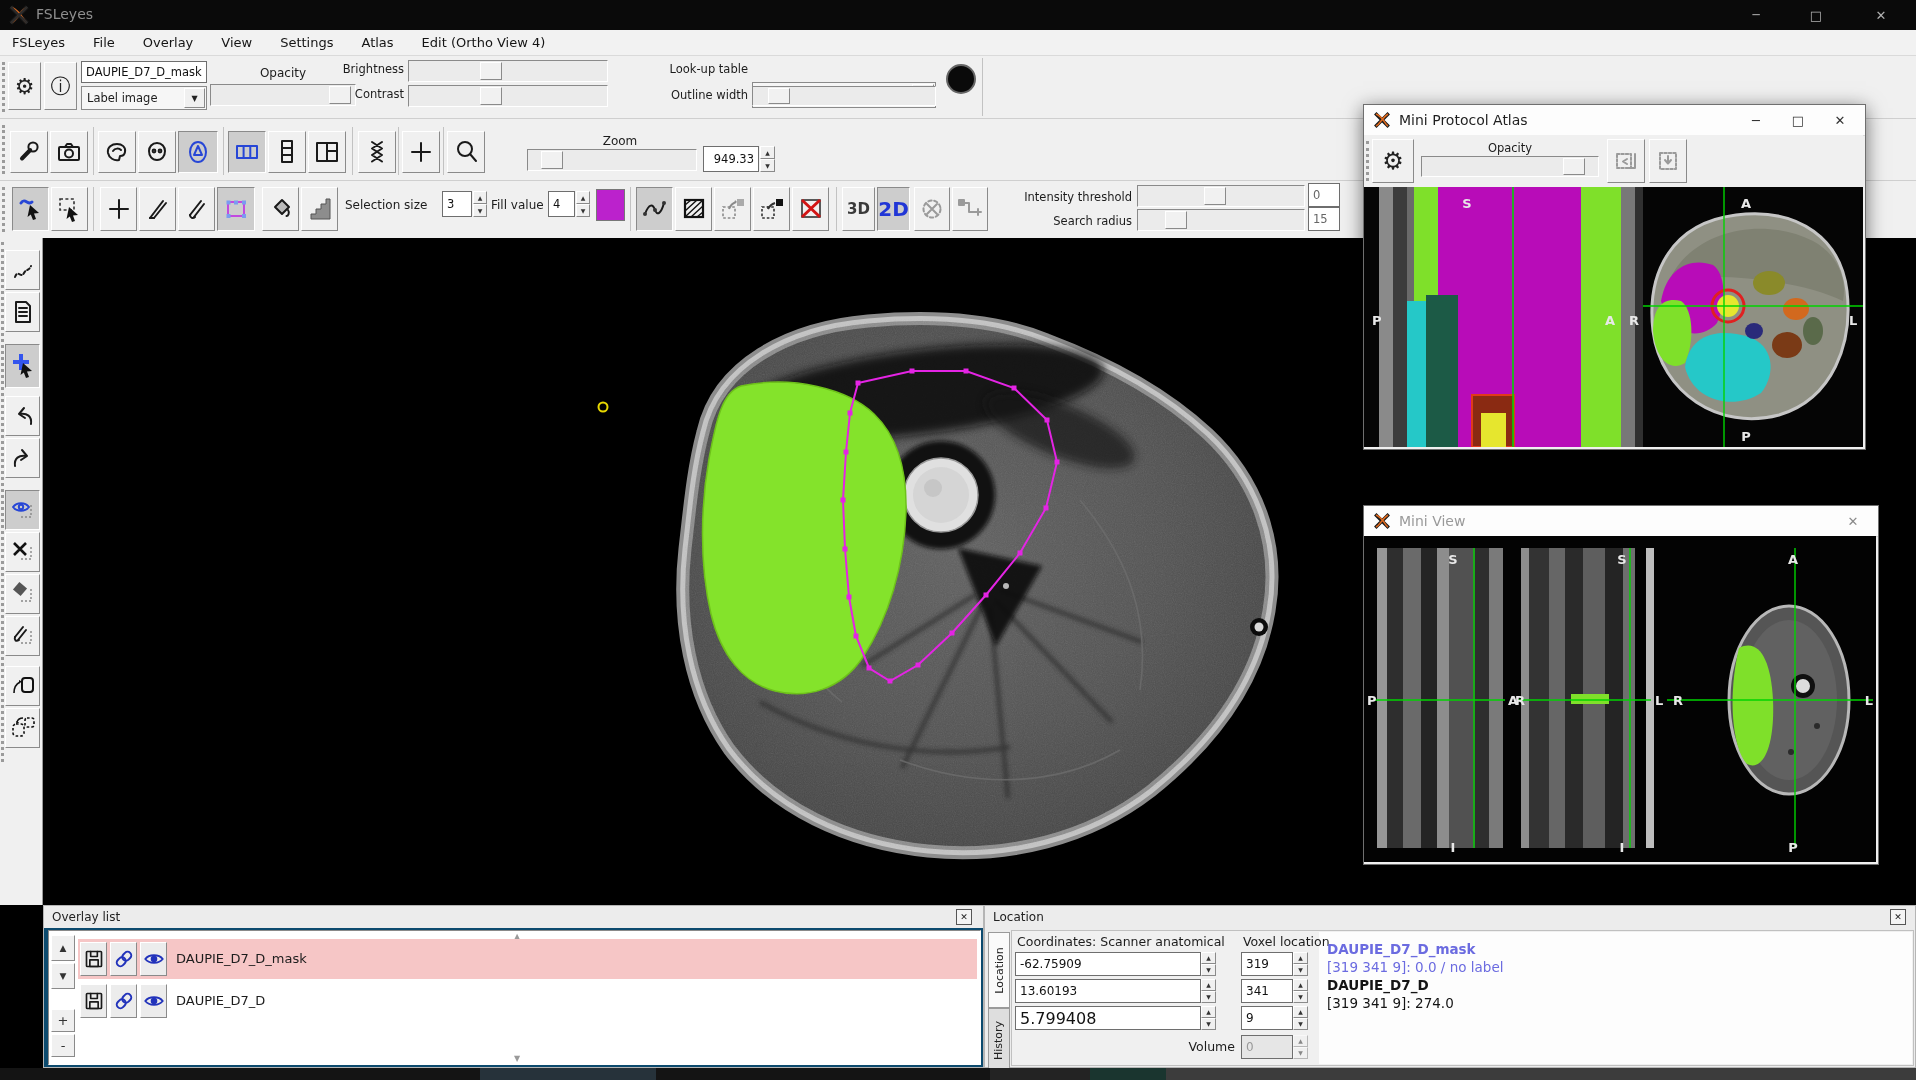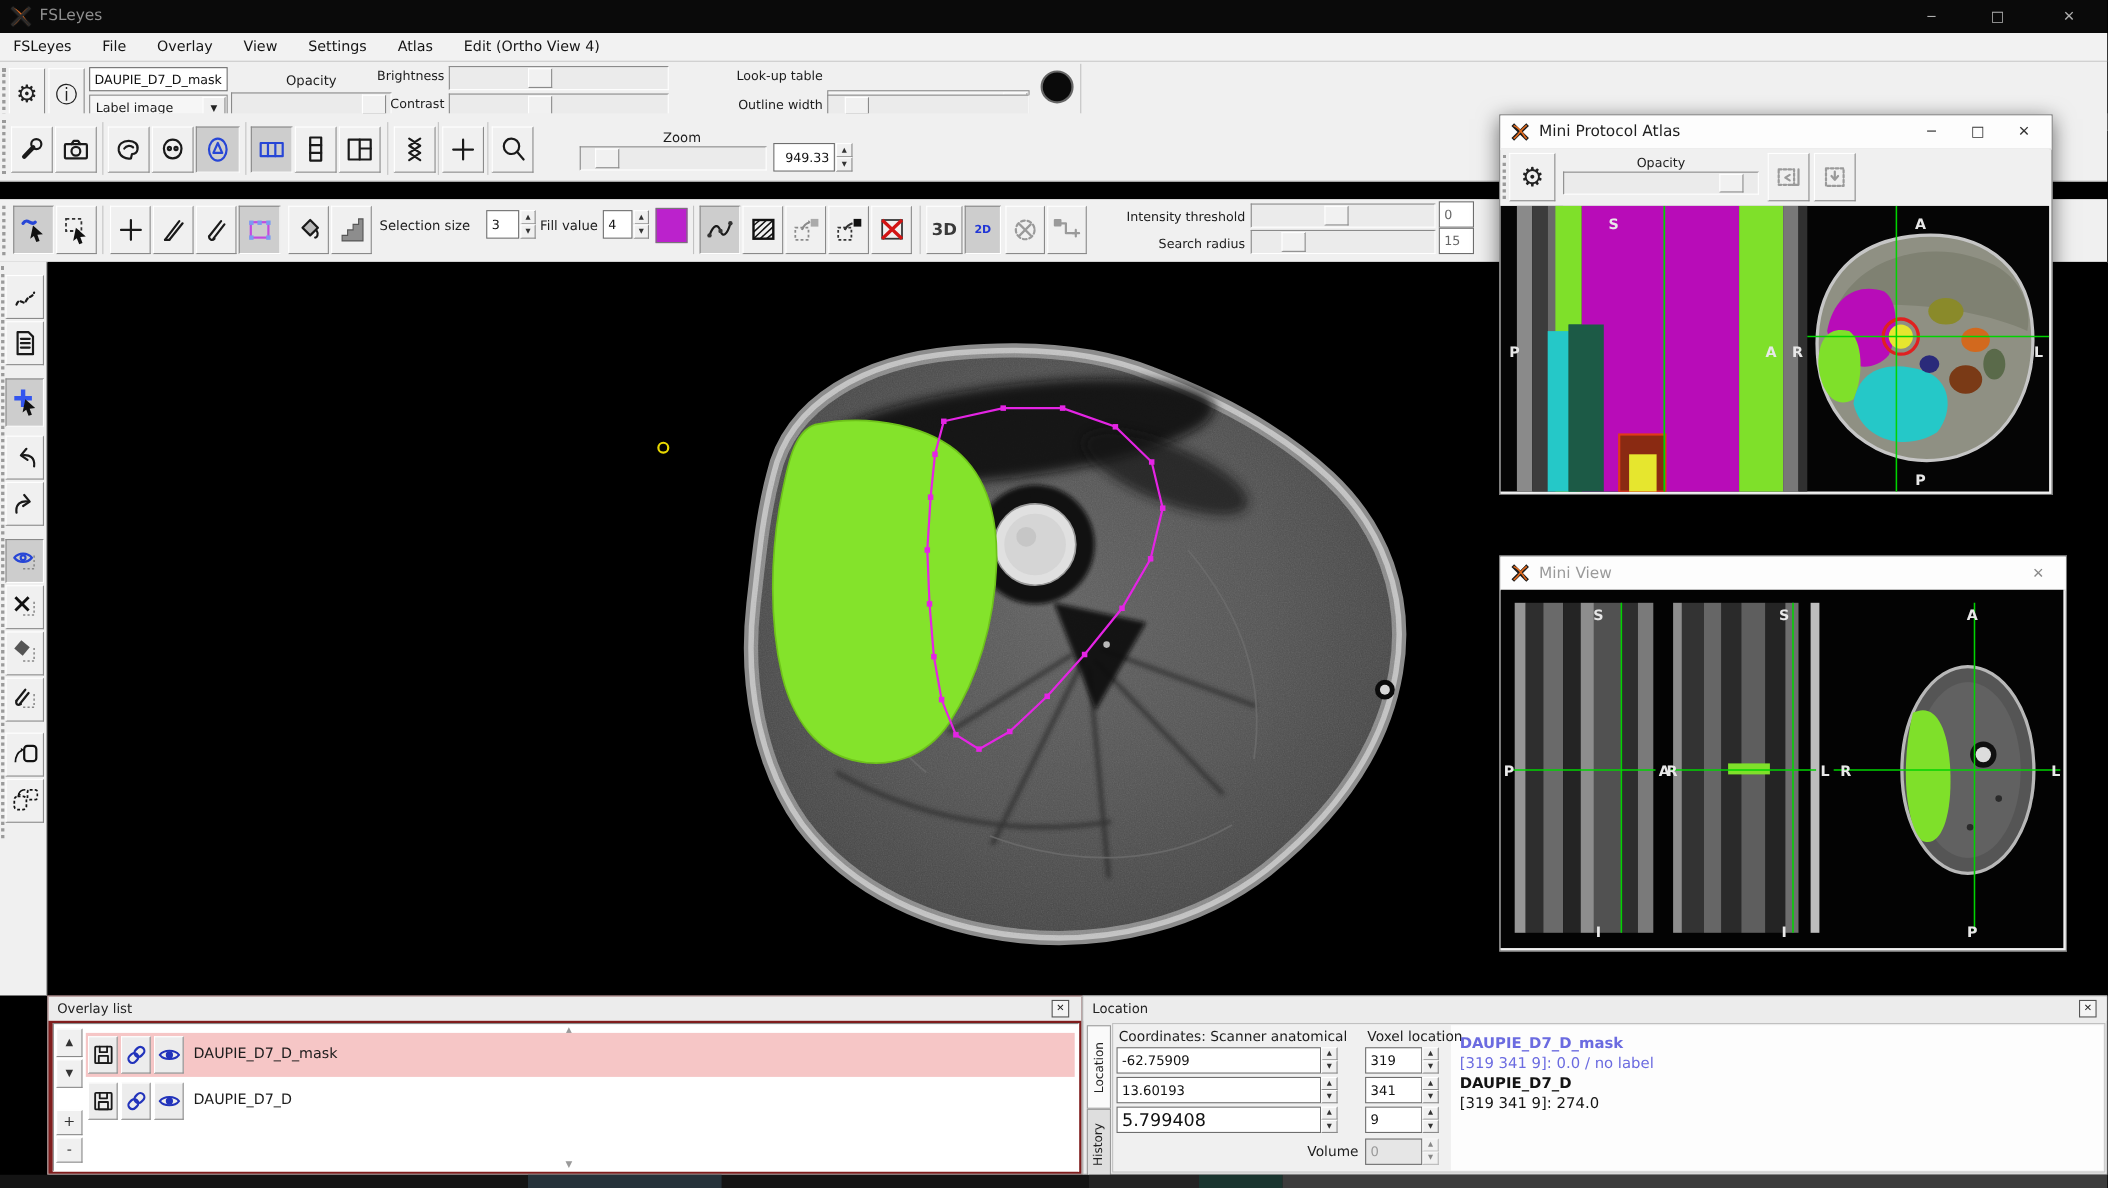--- a/index.html
+++ b/index.html
@@ -88,21 +88,21 @@
       <div class="tbtn raised" style="right:1px;top:1px;width:22px;height:22px;font-size:8px;color:#222;">▼</div>
     </div>
     <span class="lbl" style="left:642px;top:32px;width:106px;text-align:right;font-size:11.5px;">Outline width</span>
     <div class="groove" style="left:752px;top:30px;width:184px;height:20px;">
         <div class="handle" style="left:8%;"></div>
       </div>
     <div class="abs" style="left:946px;top:8px;width:30px;height:30px;border-radius:50%;background:#0a0a0a;border:2px solid #666;box-sizing:border-box;"></div>
     <div class="vsep" style="left:982px;top:2px;height:58px;"></div>
   </div>
 
-  <div class="tb-row" style="top:103px;height:61px;text-decoration:underline;">
+  <div class="tb-row" style="top:119px;height:61px;text-decoration:underline;">
     <div class="dots"></div>
     <div class="tbtn raised" style="left:10px;top:12px;width:38px;height:42px;">
       <svg width="26" height="28" viewBox="0 0 26 28">
           <g class="ic">
             <circle cx="17" cy="9" r="4.6"></circle>
             <path d="M14.2 12 L6 20.5" stroke-width="4"></path>
           </g>
         </svg>
       </div>
     <div class="tbtn raised" style="left:50px;top:12px;width:38px;height:42px;">
@@ -309,21 +309,21 @@
     <div class="tbtn raised" style="left:792px;top:6px;width:37px;height:44px;">
       <svg width="26" height="28" viewBox="0 0 26 28">
           <rect x="4" y="5" width="18" height="17" fill="none" stroke="#333" stroke-width="1.6"></rect>
           <path d="M4 5 L22 22 M22 5 L4 22" stroke="#d21414" stroke-width="3"></path>
         </svg>
       </div>
     <div class="vsep" style="left:836px;top:6px;height:44px;"></div>
     <div class="tbtn raised" style="left:842px;top:6px;width:33px;height:44px;font-size:15px;font-weight:bold;color:#3a3a3a;">
         <span>3D</span>
       </div>
-    <div class="tbtn pressed" style="left:877px;top:6px;width:33px;height:44px;font-size:10px;font-weight:bold;color:#2136d6;">
+    <div class="tbtn pressed" style="left:877px;top:6px;width:33px;height:44px;font-size:20px;font-weight:bold;color:#2136d6;">
         <span>2D</span>
       </div>
     <div class="tbtn raised" style="left:914px;top:6px;width:36px;height:44px;">
       <svg width="26" height="28" viewBox="0 0 26 28">
           <g class="ic icgray">
             <circle cx="13" cy="14" r="8.5" stroke-dasharray="3.4 2.6"></circle>
             <path d="M8 9 L18 19 M18 9 L8 19"></path>
           </g>
         </svg>
       </div>
@@ -648,21 +648,21 @@
       <text class="orient" x="1792" y="852" text-anchor="middle">P</text>
       <text class="orient" x="1366" y="705">P</text>
       <text class="orient" x="1507" y="705">A</text>
       <text class="orient" x="1524" y="705" text-anchor="end">R</text>
       <text class="orient" x="1654" y="705">L</text>
       <text class="orient" x="1672" y="705">R</text>
       <text class="orient" x="1872" y="705" text-anchor="end">L</text>
     </svg>
   </div>
 
-  <div class="abs" style="left:43px;top:905px;width:941px;height:163px;background:#7f1d1d;border:1px solid #b5b5b5;box-sizing:border-box;">
+  <div class="abs" style="left:43px;top:905px;width:941px;height:163px;background:#0c4a6e;border:1px solid #b5b5b5;box-sizing:border-box;">
     <div class="hdr">
         <span>Overlay list</span>
       </div>
     <div class="closebox" style="left:912px;">✕</div>
     <div class="abs" style="left:4px;top:24px;width:931px;height:133px;background:#fff;border:1px solid;border-color:#8a8a8a #fff #fff #8a8a8a;"></div>
     <div class="tbtn raised" style="left:7px;top:29px;width:24px;height:26px;font-size:9px;color:#333;">▲</div>
     <div class="tbtn raised" style="left:7px;top:57px;width:24px;height:26px;font-size:9px;color:#333;">▼</div>
     <div class="tbtn raised" style="left:7px;top:103px;width:24px;height:23px;font-size:13px;color:#333;">+</div>
     <div class="tbtn raised" style="left:7px;top:128px;width:24px;height:23px;font-size:13px;color:#333;">-</div>
     <span class="abs" style="left:470px;top:26px;font-size:8px;color:#9a9a9a;">▲</span>

